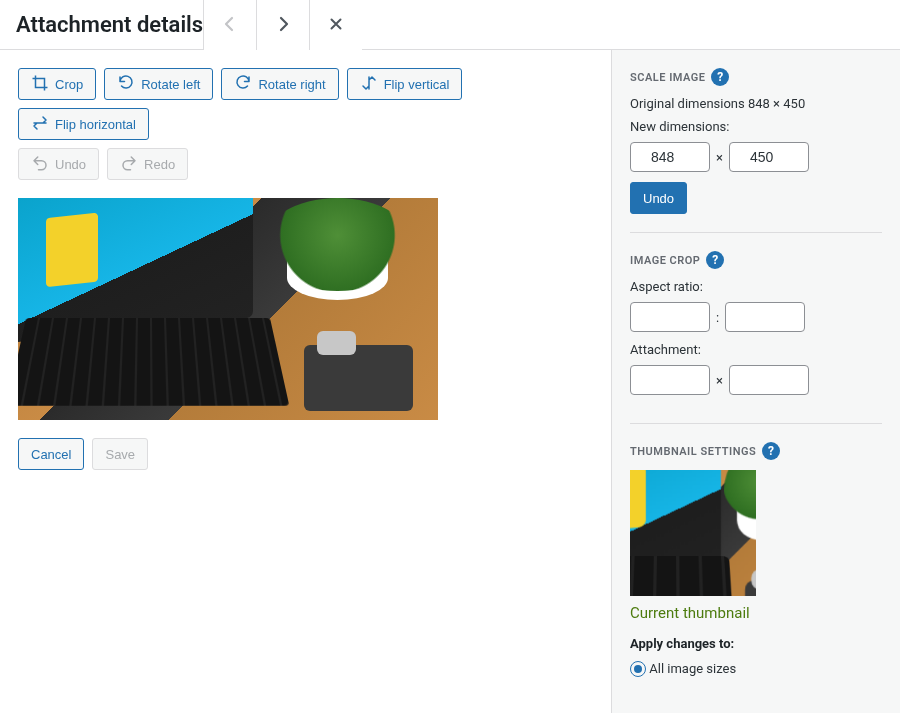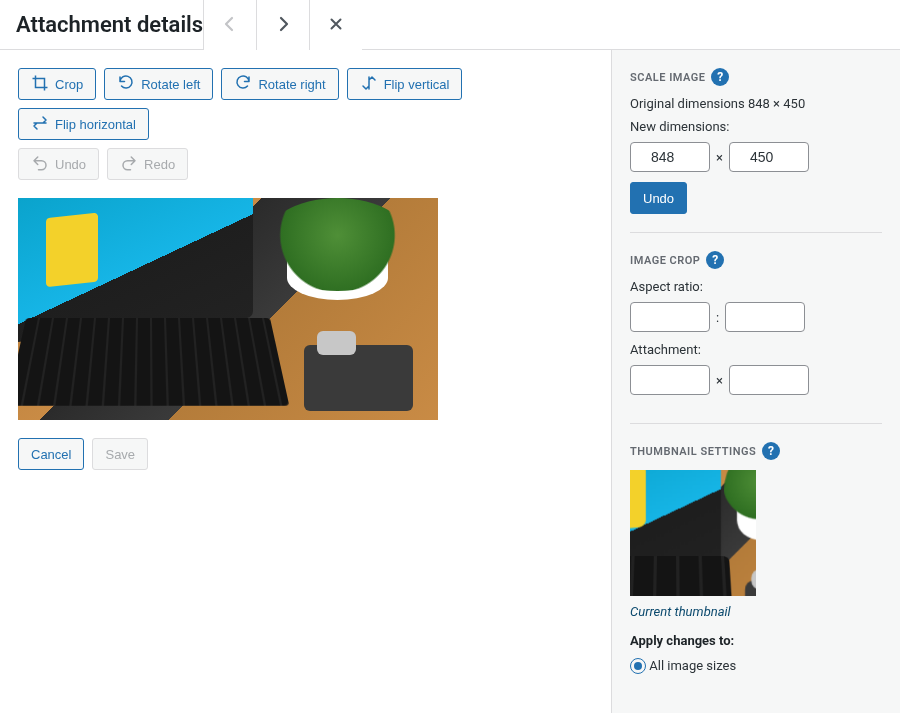--- a/index.html
+++ b/index.html
@@ -177,21 +177,21 @@
     background:#fff;
   }
   .sep { color:#2c3338; }
   .thumb {
     width: 126px; height: 126px;
     margin-bottom: 8px;
     overflow: hidden;
     position: relative;
   }
   .thumb .fake-photo{ transform: scale(1.6); transform-origin: 30% 30%; }
-  .caption { font-size: 13px; color: #0c4a6e; margin-bottom: 14px; font-style: italic; }
+  .caption { font-size: 15px; color: #4d7c0f; margin-bottom: 14px; }
   .apply-label { font-weight: 700; color:#1d2327; margin-bottom:10px; }
   .radio-row { display:flex; align-items:center; gap:8px; font-size:13px; color:#2c3338;}
   .radio-row input[type="radio"]{
     appearance:none; width:16px; height:16px; border:1px solid #8c8f94; border-radius:50%;
     display:inline-flex; align-items:center; justify-content:center; cursor:pointer;
   }
   .radio-row input[type="radio"]:checked{ border-color:#2271b1; }
   .radio-row input[type="radio"]:checked::after{
     content:""; width:8px; height:8px; border-radius:50%; background:#2271b1;
   }

